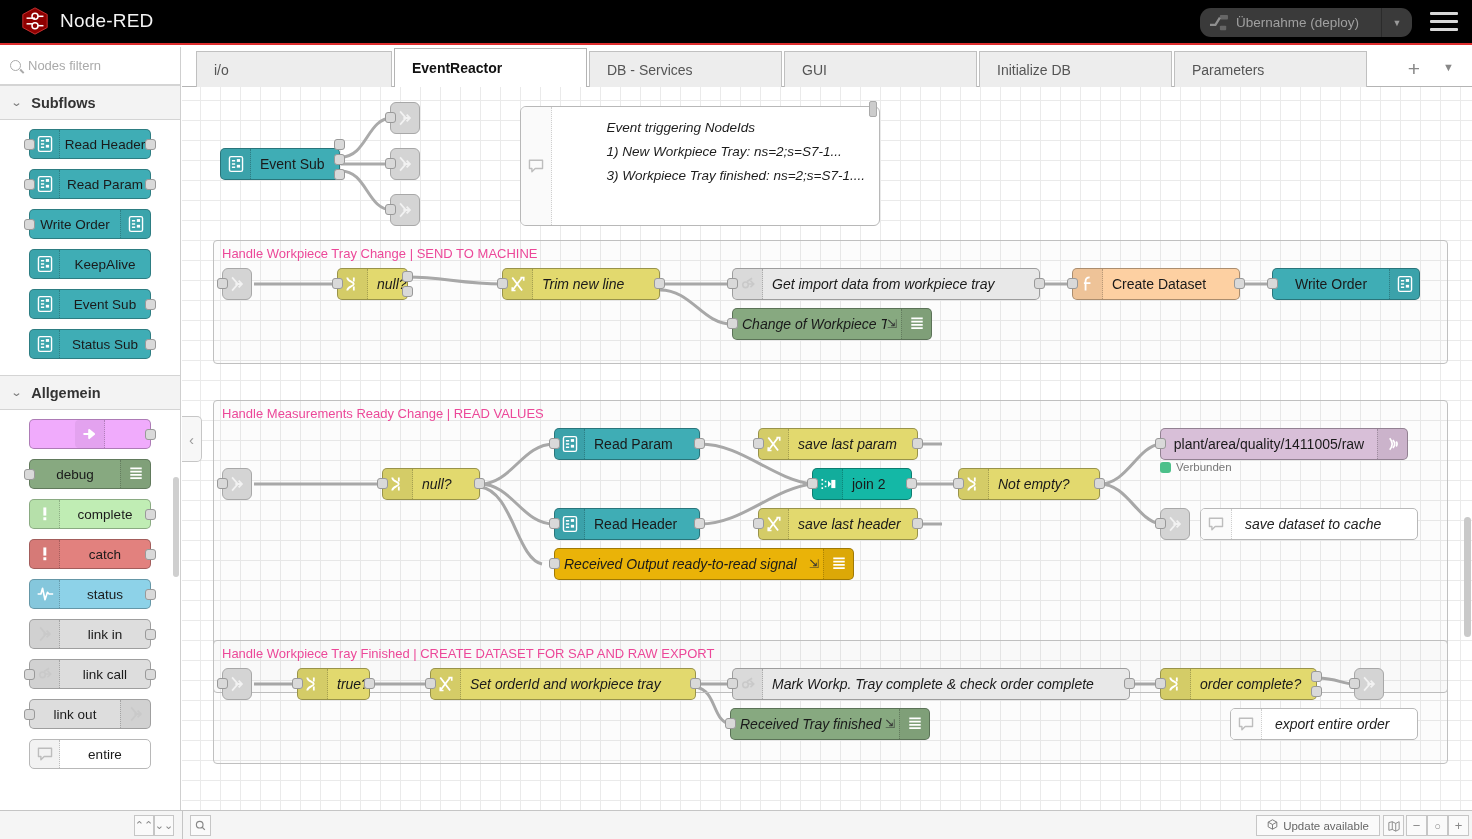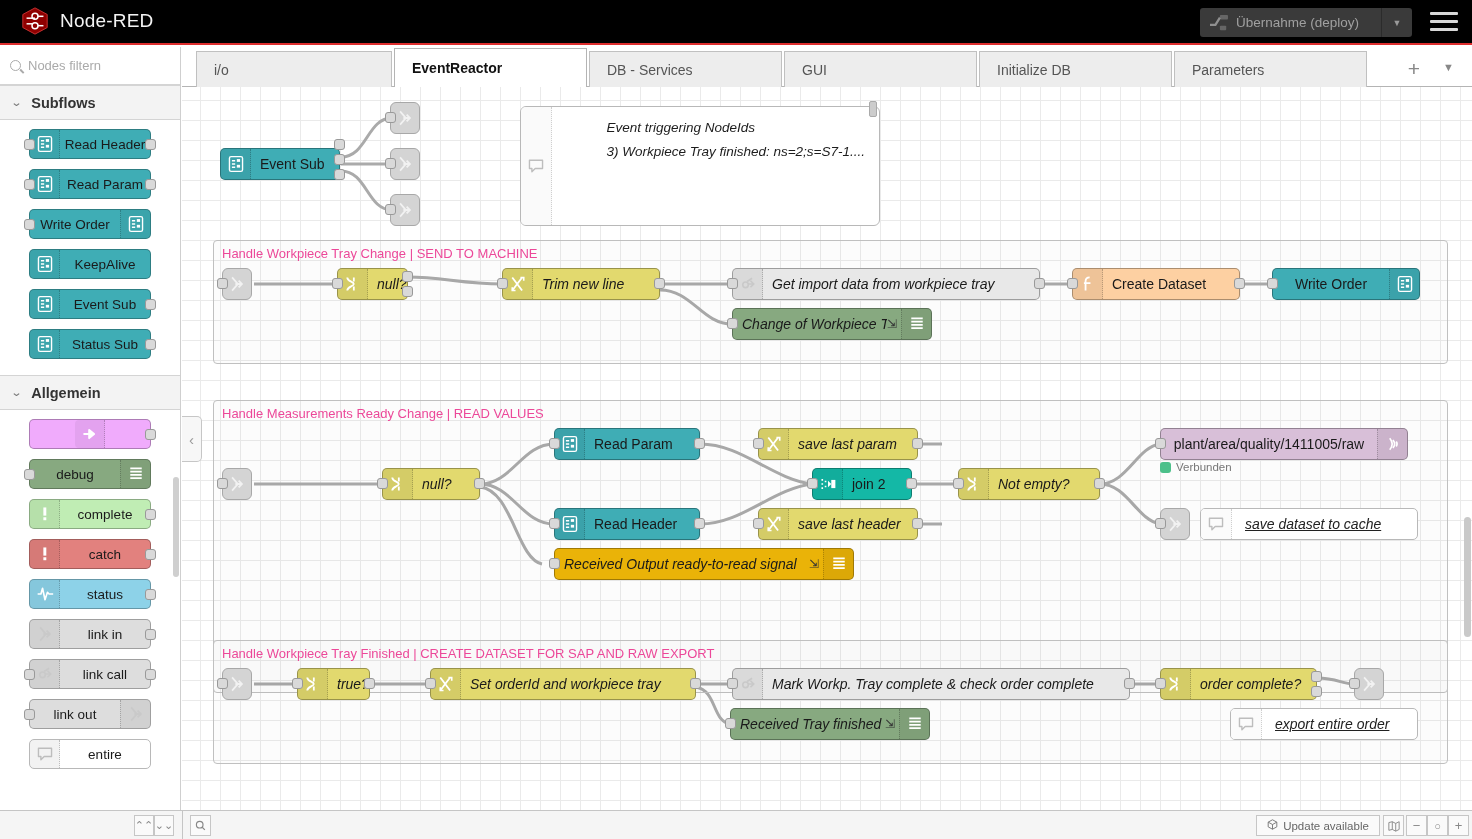--- a/index.html
+++ b/index.html
@@ -7,21 +7,21 @@
     font-family:"Liberation Sans", sans-serif; background:#fff; }
 
   
   #header { position:absolute; top:0; left:0; width:1472px; height:45px;
     background:#000; border-bottom:2px solid #dd2d2d; }
   #logo-wrap { position:absolute; left:20px; top:6px; display:flex;
     align-items:center; gap:10px; }
   #logo-icon { width:30px; height:30px; }
   #brand { color:#f3f3f3; font-size:19px; letter-spacing:.2px;text-align:center; }
   #deploy-btn { position:absolute; right:60px; top:8px; height:29px;
-    background:#3a3a3a; border-radius:3px; display:flex; align-items:center;
+    background:#3a3a3a; border-radius:11px; display:flex; align-items:center;
     color:#a0a0a0; font-size:13.5px; padding-left:8px; }
   #deploy-icon { width:22px; height:18px; margin-right:6px; opacity:.55; }
   #deploy-label { padding-right:22px; }
   #deploy-divider { width:1px; height:29px; background:#2b2b2b; }
   #deploy-caret { width:30px; text-align:center; color:#9a9a9a; font-size:9px; }
   #menu-btn { position:absolute; right:14px; top:12px; width:28px; }
   #menu-btn i { display:block; height:3px; background:#d8d8d8; margin-bottom:5px; border-radius:1px; }
 
   
   #palette { position:absolute; left:0; top:47px; width:181px; height:763px;
@@ -96,21 +96,21 @@
   .linknode { position:absolute; width:30px; height:32px; border-radius:6px;
     background:#d4d4d4; border:1px solid #a8a8a8; display:flex;
     align-items:center; justify-content:center; }
 
   .cnode { position:absolute; height:32px; background:#fff;
     border:1px solid #b8b8b8; border-radius:5px; display:flex; align-items:center;
     font-size:14px; font-style:italic; color:#222; }
   .cnode .cico { width:31px; height:100%; flex:none; display:flex;
     align-items:center; justify-content:center;
     border-right:1px dotted #cfcfcf; background:#fbfbfb; border-radius:4px 0 0 4px; }
-  .cnode .clabel { padding:0 13px; white-space:nowrap;text-decoration:underline; }
+  .cnode .clabel { padding:0 13px; white-space:nowrap; }
 
   .bigcomment { position:absolute; background:#fff; border:1px solid #b8b8b8;
     border-radius:6px; display:flex; }
   .bigcomment .cico { width:31px; flex:none; display:flex; align-items:center;
     justify-content:center; border-right:1px dotted #cfcfcf;
     background:#fafafa; border-radius:5px 0 0 5px; }
   .bigcomment .lines { padding:9px 14px 9px 18px; }
   .bigcomment .lines div { font-size:13.5px; font-style:italic; color:#1d1d1d;
     line-height:24px; white-space:nowrap; }
   .resize-h { position:absolute; right:2px; top:-6px; width:8px; height:16px;
@@ -465,20 +465,21 @@
         <span class="port l"></span>
       </div>
       <div class="bigcomment" style="left: 338px; top: 19px; width: 360px; height: 120px; justify-content: space-between;">
         <span class="cico">
           <svg viewBox="0 0 22 22" width="18" height="18">
             <path d="M3 4 h16 v10 h-9 l-4 4 v-4 h-3 z" fill="none" stroke="#bdbdbd" stroke-width="1.7" stroke-linejoin="round"></path>
           </svg>
         </span>
         <div class="lines">
           <div>Event triggering NodeIds</div>
+          <div>1) New Workpiece Tray: ns=2;s=S7-1...</div>
           <div>3) Workpiece Tray finished: ns=2;s=S7-1....</div>
         </div>
         <span class="resize-h"></span>
       </div>
       <div class="group" style="left: 31px; top: 153px; width: 1235px; height: 124px;">
         <div class="group-label">Handle Workpiece Tray Change | SEND TO MACHINE</div>
       </div>
       <div class="linknode" style="left: 40px; top: 181px;">
         <svg viewBox="0 0 22 22" width="18" height="18">
           <path d="M5 3 l7 8 l-7 8" stroke="#f2f2f2" stroke-width="2.2" fill="none"></path>

